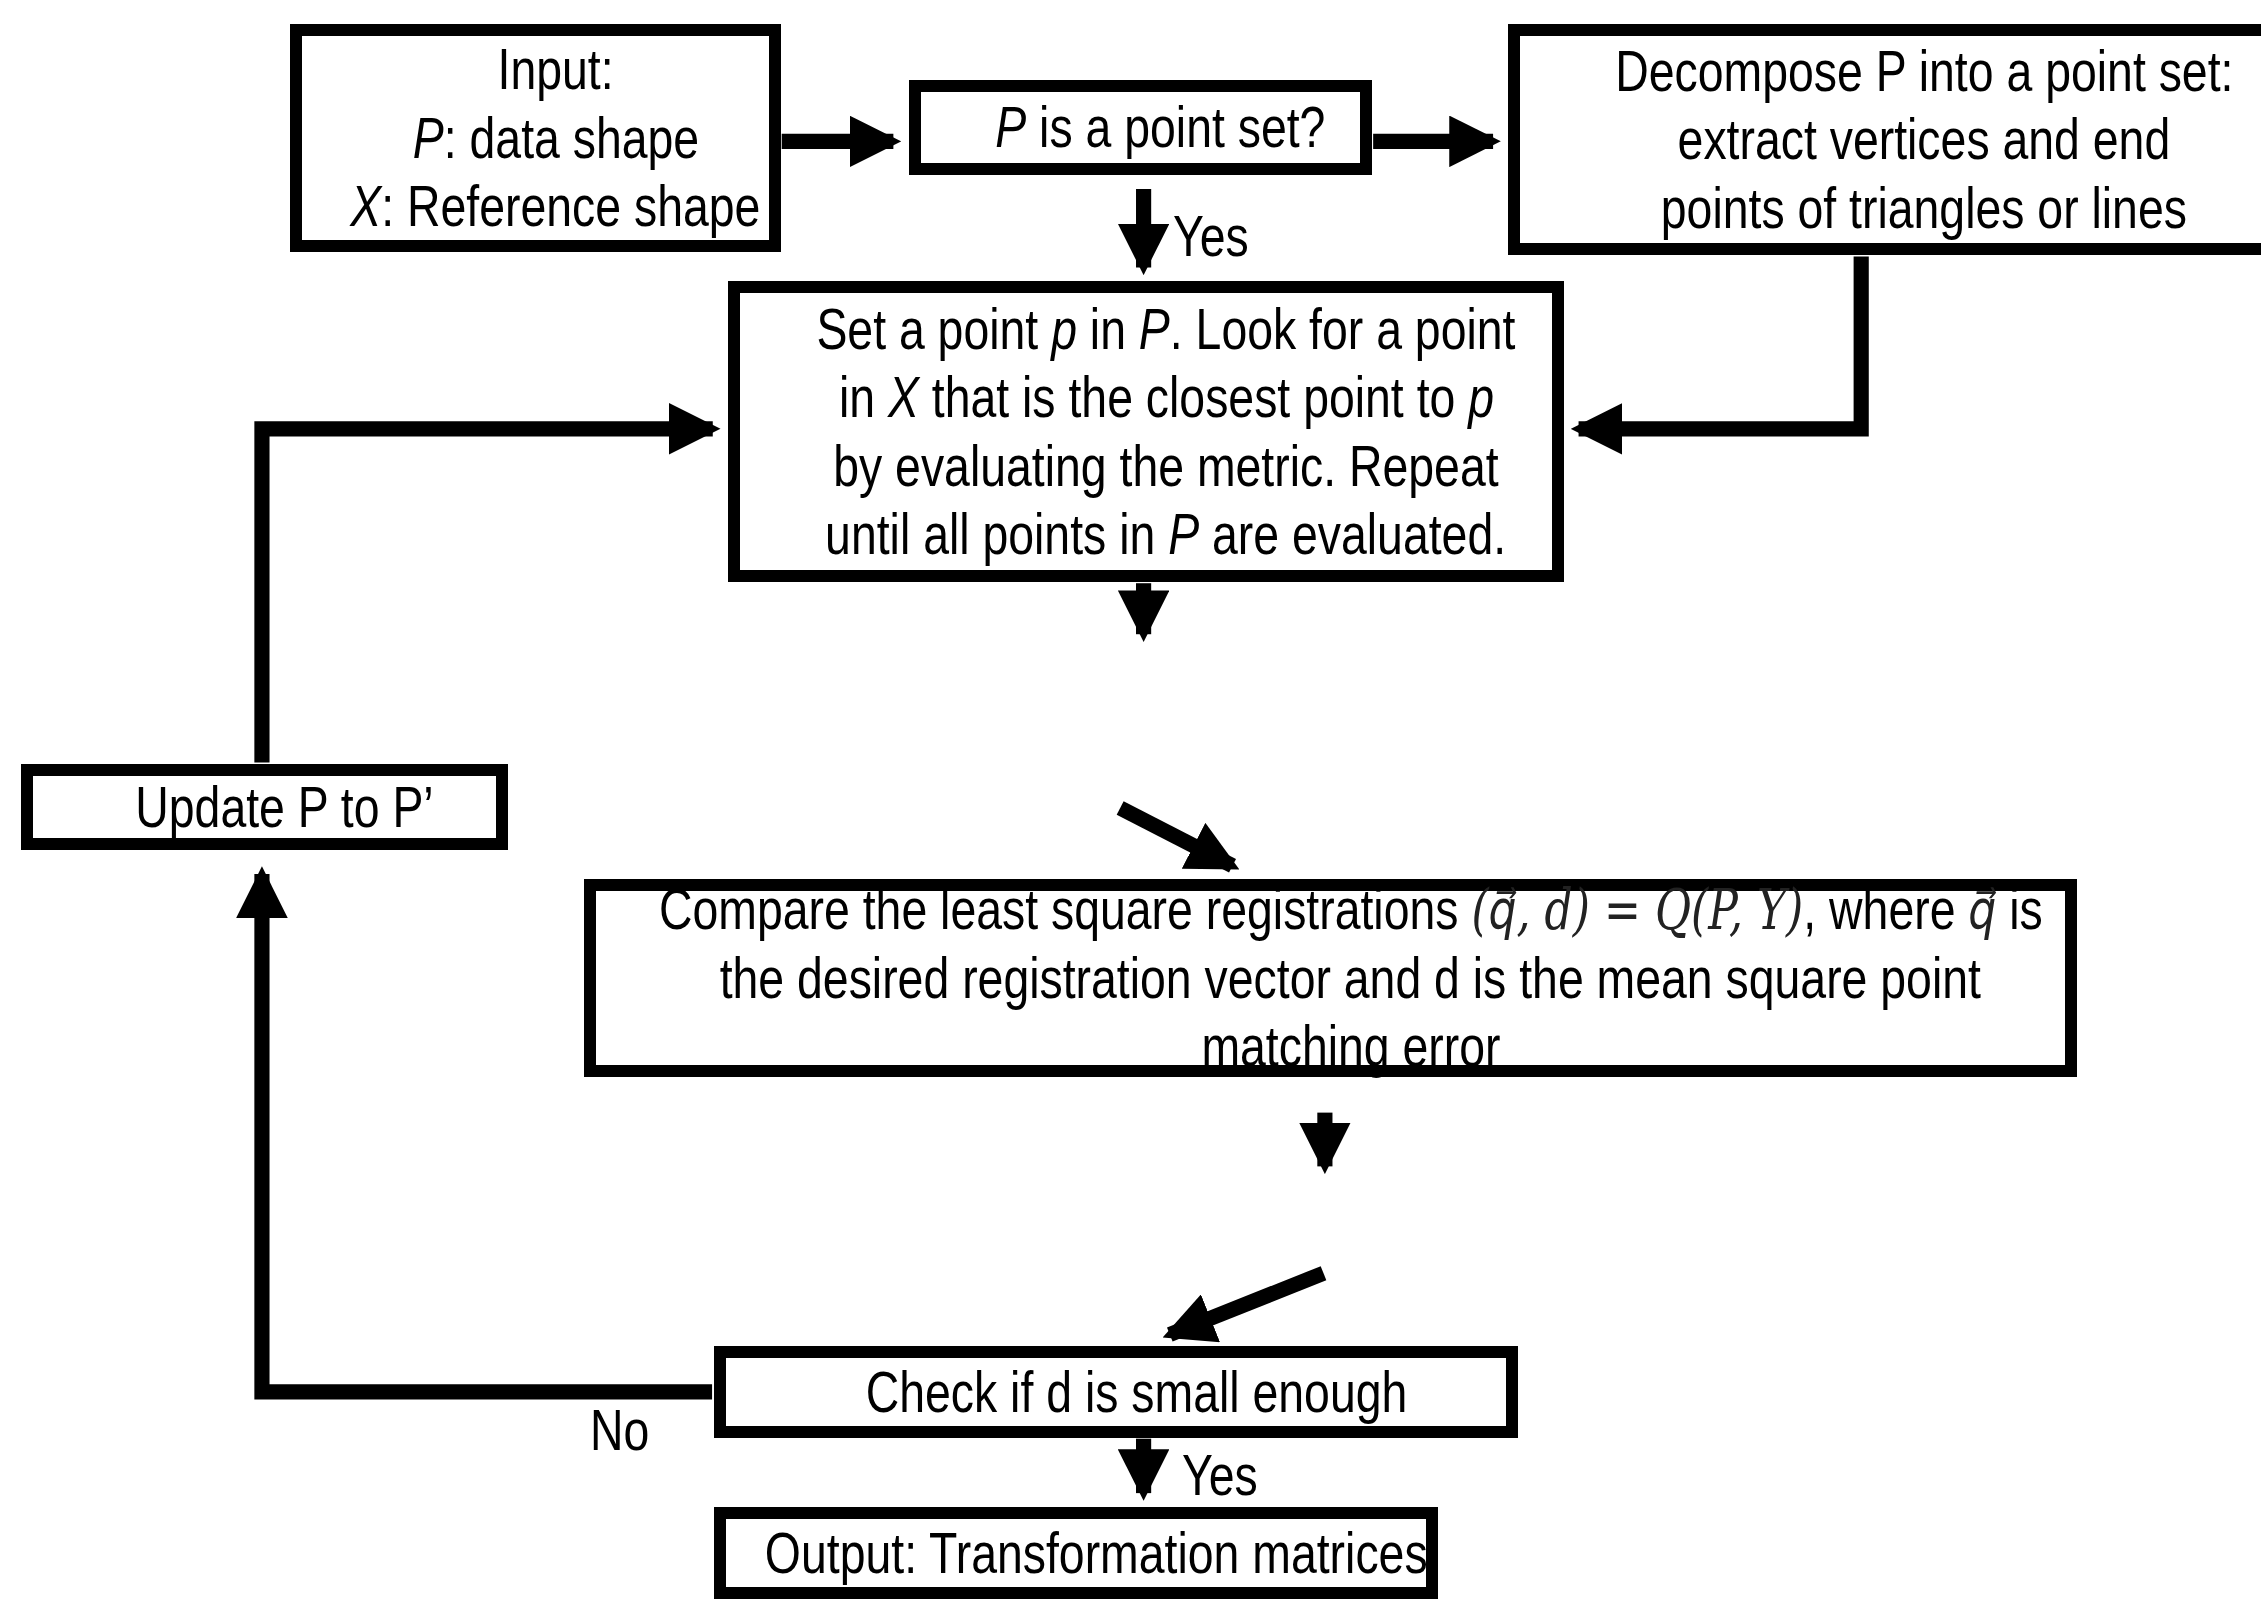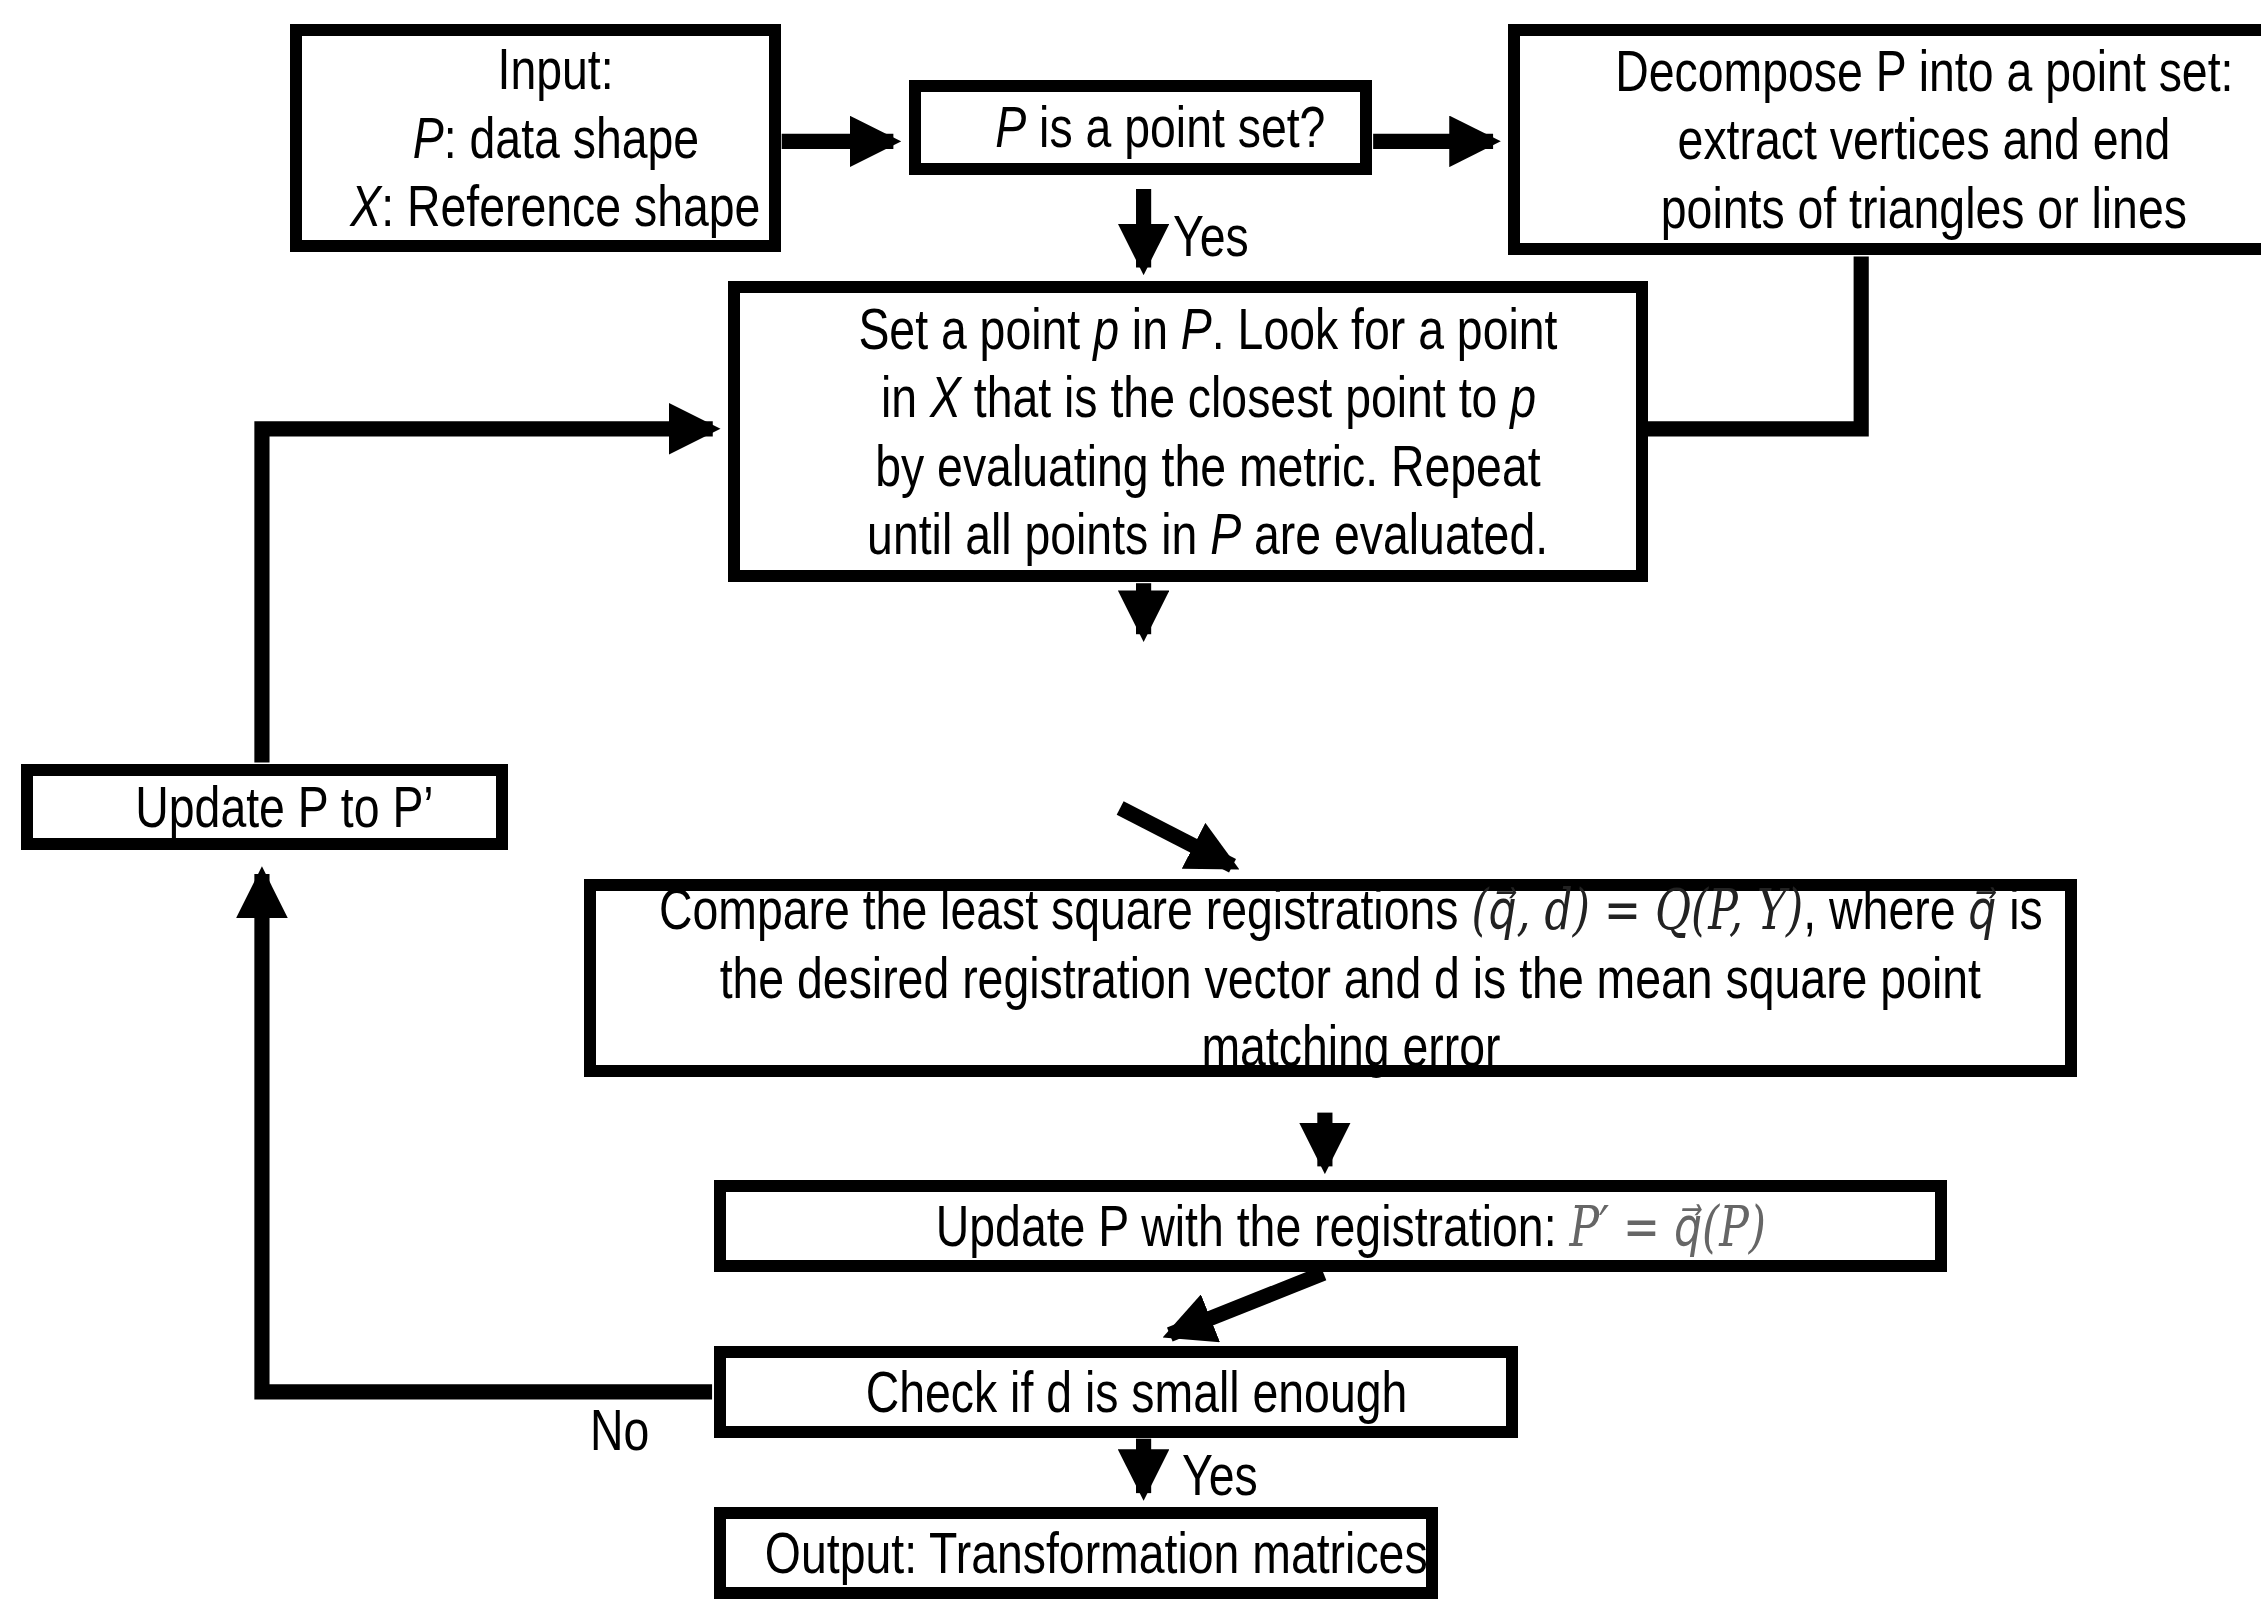--- a/index.html
+++ b/index.html
@@ -59,37 +59,34 @@
   <div class="node" style="left:909px;top:80px;width:463px;height:95px">
       <div class="tline"><i>P</i><span> is a point set?</span></div>
     </div>
 
   <div class="node" style="left:1508px;top:24px;width:792px;height:231px">
       <div class="tline"><span>Decompose P into a point set:</span></div>
       <div class="tline"><span>extract vertices and end</span></div>
       <div class="tline"><span>points of triangles or lines</span></div>
     </div>
 
-  <div class="node" style="left:728px;top:281px;width:920px;height:301px">
+  <div class="node" style="left:728px;top:281px;width:836px;height:301px">
       <div class="tline"><span>Set a point </span><i>p</i><span> in </span><i>P</i><span>. Look for a point</span></div>
       <div class="tline"><span>in </span><i>X</i><span> that is the closest point to </span><i>p</i></div>
       <div class="tline"><span>by evaluating the metric. Repeat</span></div>
       <div class="tline"><span>until all points in </span><i>P</i><span> are evaluated.</span></div>
     </div>
 
 
   <div class="node" style="left:584px;top:879px;width:1493px;height:198px">
       <div class="tline"><span>Compare the least square registrations </span><span class="math">(q⃗, d) = Q(P, Y)</span><span>, where </span><span class="math">q⃗</span><span> is</span></div>
       <div class="tline"><span>the desired registration vector and d is the mean square point</span></div>
       <div class="tline"><span>matching error</span></div>
     </div>
 
-  <div class="node" style="left:714px;top:1180px;width:1233px;height:92px">
-      <div class="tline"><span>Update P with the registration: </span><span class="math dim">P′ = q⃗(P)</span></div>
-    </div>
 
   <div class="node" style="left:714px;top:1346px;width:804px;height:92px">
       <div class="tline"><span>Check if d is small enough</span></div>
     </div>
 
   <div class="node" style="left:714px;top:1507px;width:724px;height:92px">
       <div class="tline"><span>Output: Transformation matrices</span></div>
     </div>
 
   <div class="node" style="left:20.7px;top:764px;width:487px;height:86px">

